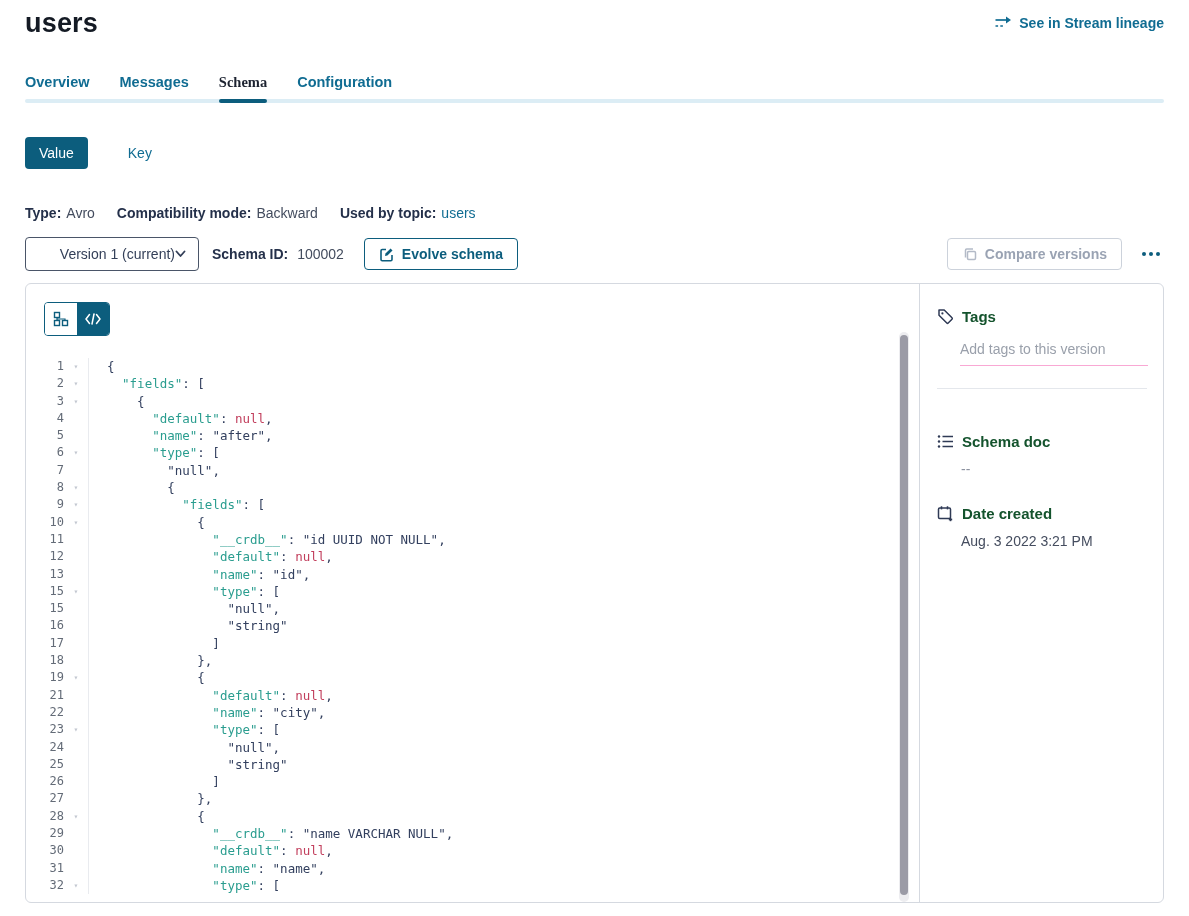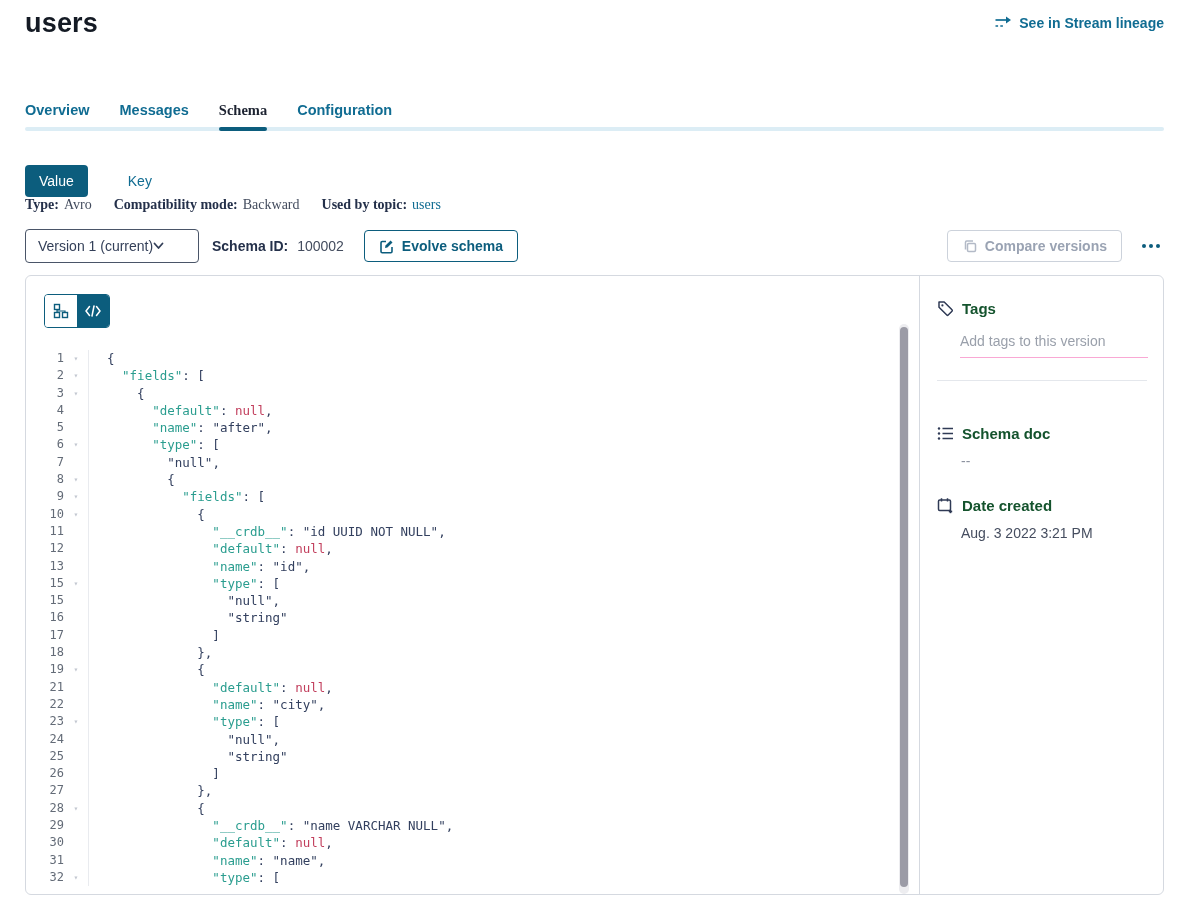--- a/index.html
+++ b/index.html
@@ -12,43 +12,43 @@
   }
   .page { padding:0 25px; }
 
   
   .topbar { padding-top:10px; height:36px; display:flex; align-items:center; justify-content:space-between; }
   .topbar h1 { margin:0; font-size:27px; font-weight:800; letter-spacing:.2px; color:#141a24; }
   .lineage { display:flex; align-items:center; gap:7px; font-size:14px; font-weight:700;
              color:#106c92; text-decoration:none; cursor:pointer; }
 
   
-  .tabs { margin-top:66px; position:relative; display:flex; gap:30px; }
+  .tabs { margin-top:38px; position:relative; display:flex; gap:30px; }
   .tabs .bar { position:absolute; left:0; right:0; bottom:0; height:4px; background:#dcedf5; border-radius:2px; }
   .tab { position:relative; padding:0 0 12px 0; font-size:14.5px; font-weight:600; color:#106c92; cursor:pointer; }
   .tab.active { color:#1c2230;font-family:Liberation Serif, serif; }
   .tab.active::after { content:""; position:absolute; left:0; right:0; bottom:0; height:4px; background:#0c5d7d; z-index:1; border-radius:2px; }
 
   
   .vk-row { margin-top:34px; display:flex; align-items:center; gap:40px; }
   .vk { border:none; background:none; font-family:inherit; font-size:14px; cursor:pointer; }
   .vk.active { background:#0c5d7d; color:#ffffff; padding:8px 14px; border-radius:4px; }
   .vk.plain { color:#106c92; padding:8px 0; }
 
   
-  .meta { font-size:14px; display:flex; align-items:center;font-family:Liberation Serif, serif; }
+  .meta { margin-top:36px; font-size:14px; display:flex; align-items:center; }
   .meta .pair { margin-right:22px; }
   .meta .lbl { font-weight:700; color:#24304a; }
   .meta .val { color:#434c5e; margin-left:5px; }
   .meta .val.link { color:#106c92; cursor:pointer; }
 
   
   .controls { margin-top:16px; display:flex; align-items:center; }
   .select { width:174px; height:34px; border:1px solid #4a5568; border-radius:4px;
-            display:flex; align-items:center; justify-content:flex-start;
+            display:flex; align-items:center; justify-content:flex-end;
             padding:0 12px; font-size:14px; color:#333f58; cursor:pointer; background:#fff; }
   .sid { margin-left:13px; font-size:14px; }
   .sid .lbl { font-weight:700; color:#24304a; }
   .sid .val { color:#434c5e; margin-left:5px; }
   .btn { height:32px; display:flex; align-items:center; gap:8px; padding:0 14px;
          border-radius:4px; background:#fff; font-family:inherit; font-size:14px; cursor:pointer; }
   .btn.compare { margin-left:auto; border:1px solid #ccd2db; color:#9aa3b3; font-weight:600; }
   .btn.evolve { margin-left:20px; border:1px solid #0c5d7d; color:#0c5d7d; font-weight:700; }
   .more { margin-left:16px; border:none; background:none; display:flex; gap:3px; padding:6px 4px; cursor:pointer; }
   .more .dot { width:4px; height:4px; border-radius:50%; background:#0c5d7d; }

